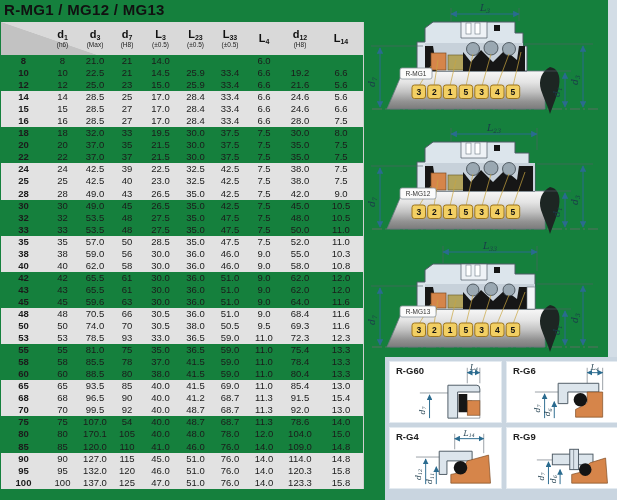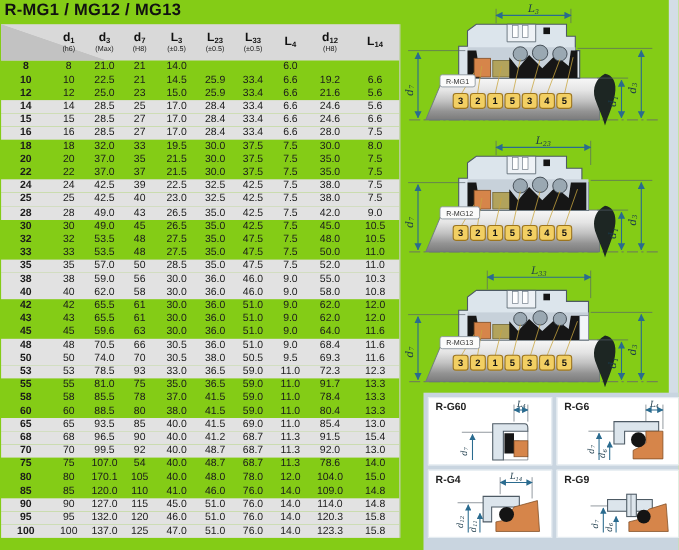--- a/index.html
+++ b/index.html
@@ -1,16 +1,16 @@
 <!DOCTYPE html>
 <html><head>
 <meta charset="utf-8">
 <style>
   html,body{margin:0;padding:0;background:#fff;}
-  .page{position:relative;width:617px;height:500px;background:#84cc16;overflow:hidden;
+  .page{position:relative;width:617px;height:500px;background:#15803d;overflow:hidden;
         font-family:"Liberation Sans",sans-serif;color:#1a1a1a;}
   .title{position:absolute;left:4px;top:1px;font-size:15px;font-weight:bold;color:#111;letter-spacing:.3px;}
   
   .tbl{position:absolute;left:1px;top:22px;width:362px;border-right:1px solid #cfcfcf;}
   .thead{position:relative;display:grid;grid-template-columns:45px 33px 32px 32px 35px 35px 34px 34px 38px 44px;
          height:33px;background:#d9d9d9;}
   .diag-shade{position:absolute;left:0;top:0;width:96px;height:33px;z-index:0;
          background:linear-gradient(to top right,#c2c2c2 49.5%,rgba(0,0,0,0) 50.5%);}
   .hcell{position:relative;z-index:1;display:flex;flex-direction:column;align-items:center;justify-content:center;line-height:1;}
   .hsym{font-size:11px;font-weight:bold;color:#111;}
@@ -390,21 +390,21 @@
         </div>
         <div class="trow">
           <div class="c lbl">55</div>
           <div class="c">55</div>
           <div class="c">81.0</div>
           <div class="c">75</div>
           <div class="c">35.0</div>
           <div class="c">36.5</div>
           <div class="c">59.0</div>
           <div class="c">11.0</div>
-          <div class="c">91.7</div>
+          <div class="c">75.4</div>
           <div class="c">13.3</div>
         </div>
         <div class="trow">
           <div class="c lbl">58</div>
           <div class="c">58</div>
           <div class="c">85.5</div>
           <div class="c">78</div>
           <div class="c">37.0</div>
           <div class="c">41.5</div>
           <div class="c">59.0</div>

